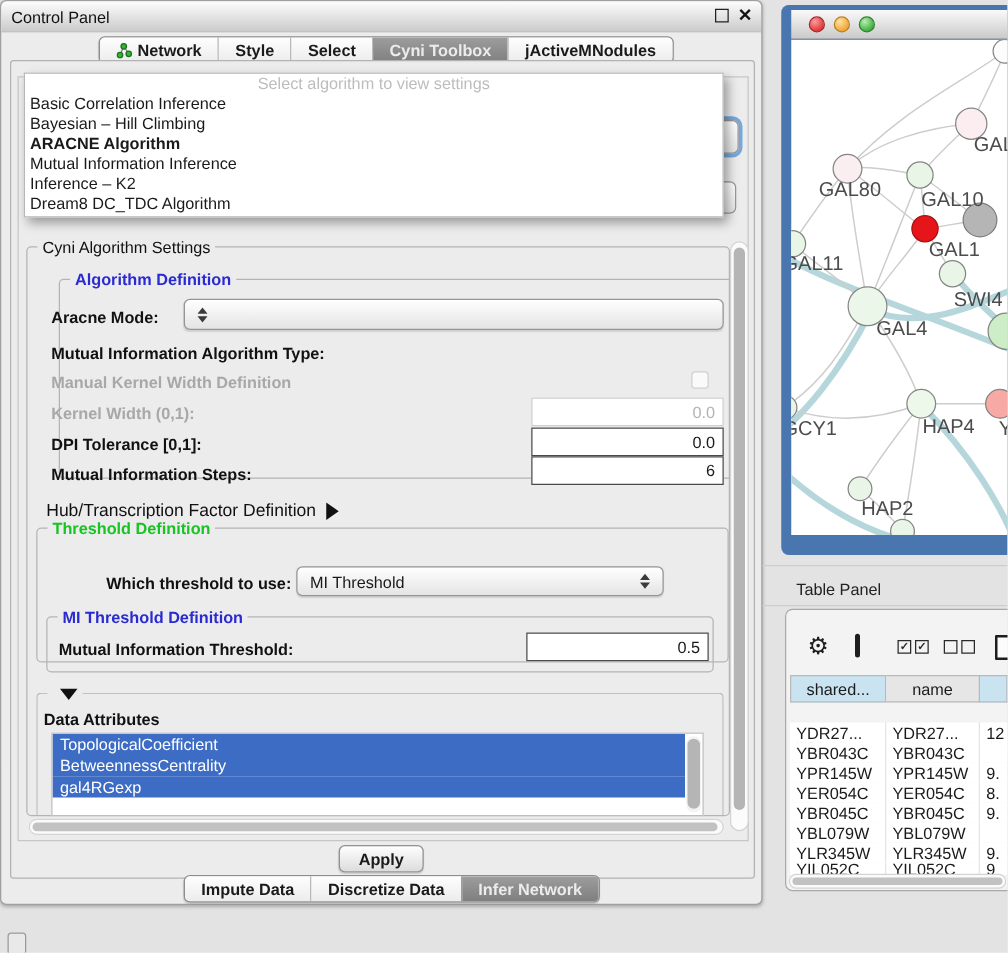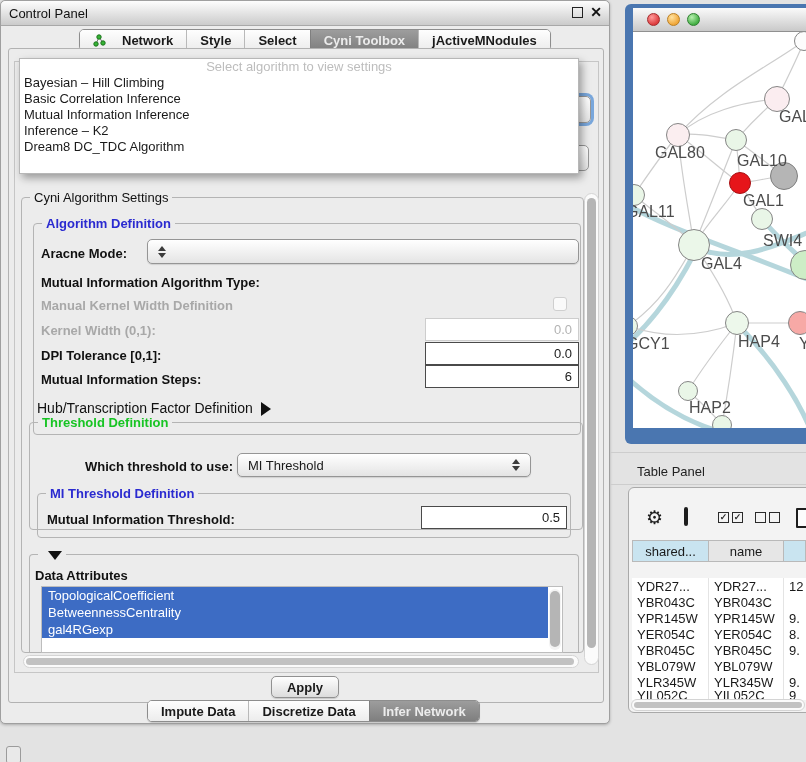--- a/index.html
+++ b/index.html
@@ -9,21 +9,21 @@
 
   
   .cp-win{left:0;top:8;width:610px;height:724px;background:#ececec;border:1px solid #9f9f9f;border-radius:5px;box-shadow:0 1px 3px rgba(0,0,0,.25)}
   .cp-title{left:0;top:0;width:100%;height:24px;background:linear-gradient(#fdfdfd,#cbcbcb);border-bottom:1px solid #a8a8a8;border-radius:5px 5px 0 0;display:flex;align-items:center;padding:12px 8px}
   .cp-title .t{font-size:13px;color:#111}
   .win-float{position:absolute;right:26px;top:6px;width:11px;height:11px;border:1.5px solid #222;background:transparent}
   .win-close{position:absolute;right:7px;top:3px;font-weight:bold;font-size:14px;color:#111}
 
   
   .seg{display:flex;height:22px;border:1px solid #8d8d8d;border-radius:5px;overflow:hidden;background:#fafafa;box-shadow:0 1px 1px rgba(0,0,0,.15)}
-  .seg .tab{display:flex;align-items:center;gap:16px;padding:0 13px;font-weight:bold;font-size:13px;color:#1a1a1a;border-left:1px solid #b9b9b9;background:linear-gradient(#fefefe,#ececec);white-space:nowrap}
+  .seg .tab{display:flex;align-items:center;gap:4px;padding:0 13px;font-weight:bold;font-size:13px;color:#1a1a1a;border-left:1px solid #b9b9b9;background:linear-gradient(#fefefe,#ececec);white-space:nowrap}
   .seg .tab:first-child{border-left:none}
   .seg .tab.sel{background:linear-gradient(#9d9d9d,#7f7f7f);color:#ececec;border-left-color:#7f7f7f}
 
   
   .tabpane{left:7px;top:47px;width:596px;height:655px;border:1px solid #b2b2b2;border-radius:3px;background:#ececec}
   .scrollarea{left:13px;top:60px;width:585px;height:612px;border:1px solid #c6c6c6;background:#ececec}
 
   
   .grp{position:absolute;border:1px solid #b4b4b4;border-radius:4px}
   .grp>.gt{position:absolute;top:-8px;left:8px;background:#ececec;padding:0 4px;font-size:13px;white-space:nowrap}
@@ -139,21 +139,21 @@
   <div class="abs tabpane"></div>
   <div class="abs scrollarea"></div>
 
   <div class="abs frag focus" style="left:540px;top:95px;width:50px;height:27px"></div>
   <div class="abs frag" style="left:540px;top:144px;width:48px;height:26px"></div>
 
   <div class="grp" style="left:20px;top:196px;width:563px;height:456px">
     <span class="gt black">Cyni Algorithm Settings</span>
   </div>
 
-  <div class="grp" style="left:32px;top:222px;width:548px;height:212px">
+  <div class="grp" style="left:46px;top:222px;width:548px;height:160px">
     <span class="gt blue">Algorithm Definition</span>
   </div>
   <span class="lbl" style="left:40px;top:245px">Aracne Mode:</span>
   <div class="combo" style="left:146px;top:238px;width:432px">
     <span class="spin">
         <span class="tri-up"></span>
         <span class="tri-dn"></span>
       </span>
   </div>
   <span class="lbl" style="left:40px;top:274px">Mutual Information Algorithm Type:</span>
@@ -230,22 +230,23 @@
     <div class="tab">
         <span>Discretize Data</span>
       </div>
     <div class="tab sel">
         <span>Infer Network</span>
       </div>
   </div>
 
   <div class="abs popup">
     <div class="row prompt">Select algorithm to view settings</div>
+    <div class="row">Basic Correlation Inference</div>
     <div class="row">Bayesian – Hill Climbing</div>
-    <div class="row">Basic Correlation Inference</div>
+    <div class="row bold">ARACNE Algorithm</div>
     <div class="row">Mutual Information Inference</div>
     <div class="row">Inference – K2</div>
     <div class="row">Dream8 DC_TDC Algorithm</div>
   </div>
 </div>
 
 
 <div class="abs net-win">
   <div class="net-title">
     <span class="light" style="background:radial-gradient(circle at 35% 30%,#ff9a9a,#dd3c3e 70%);border:1px solid #a42a2c"></span>

